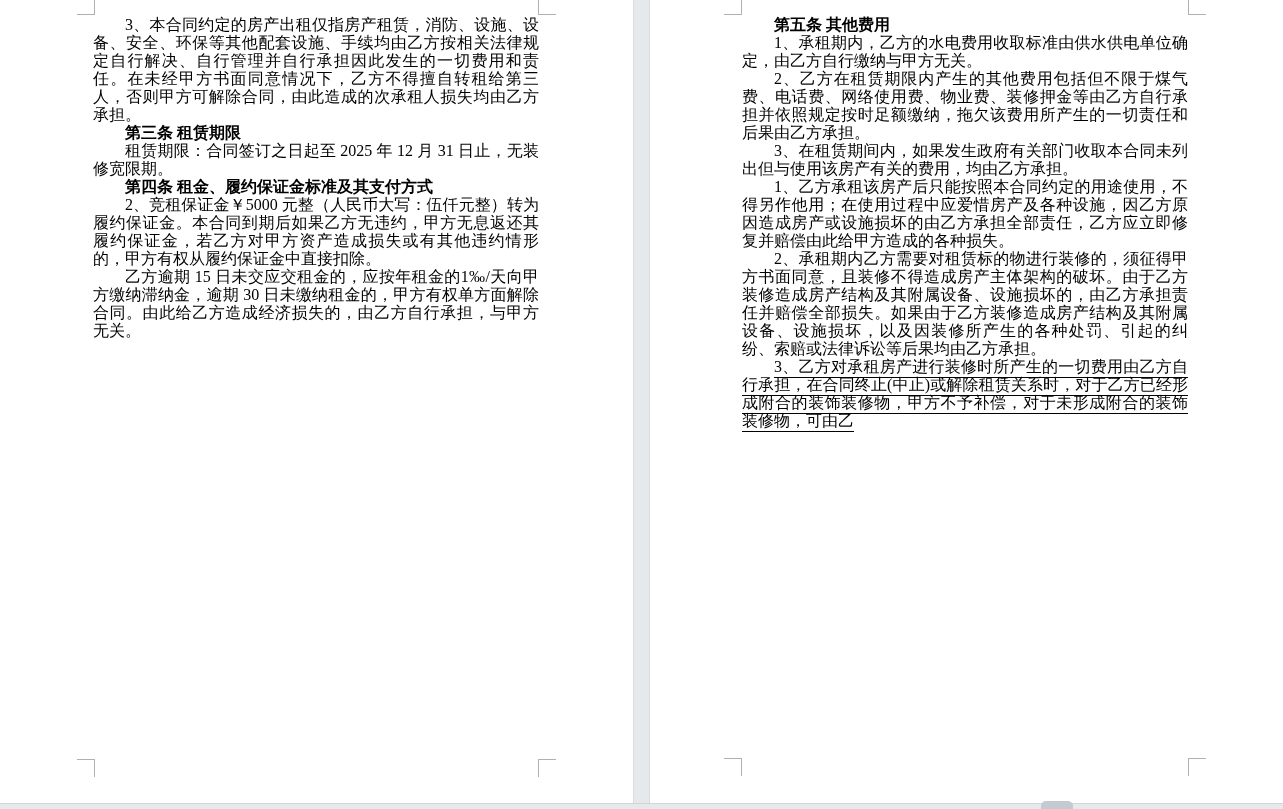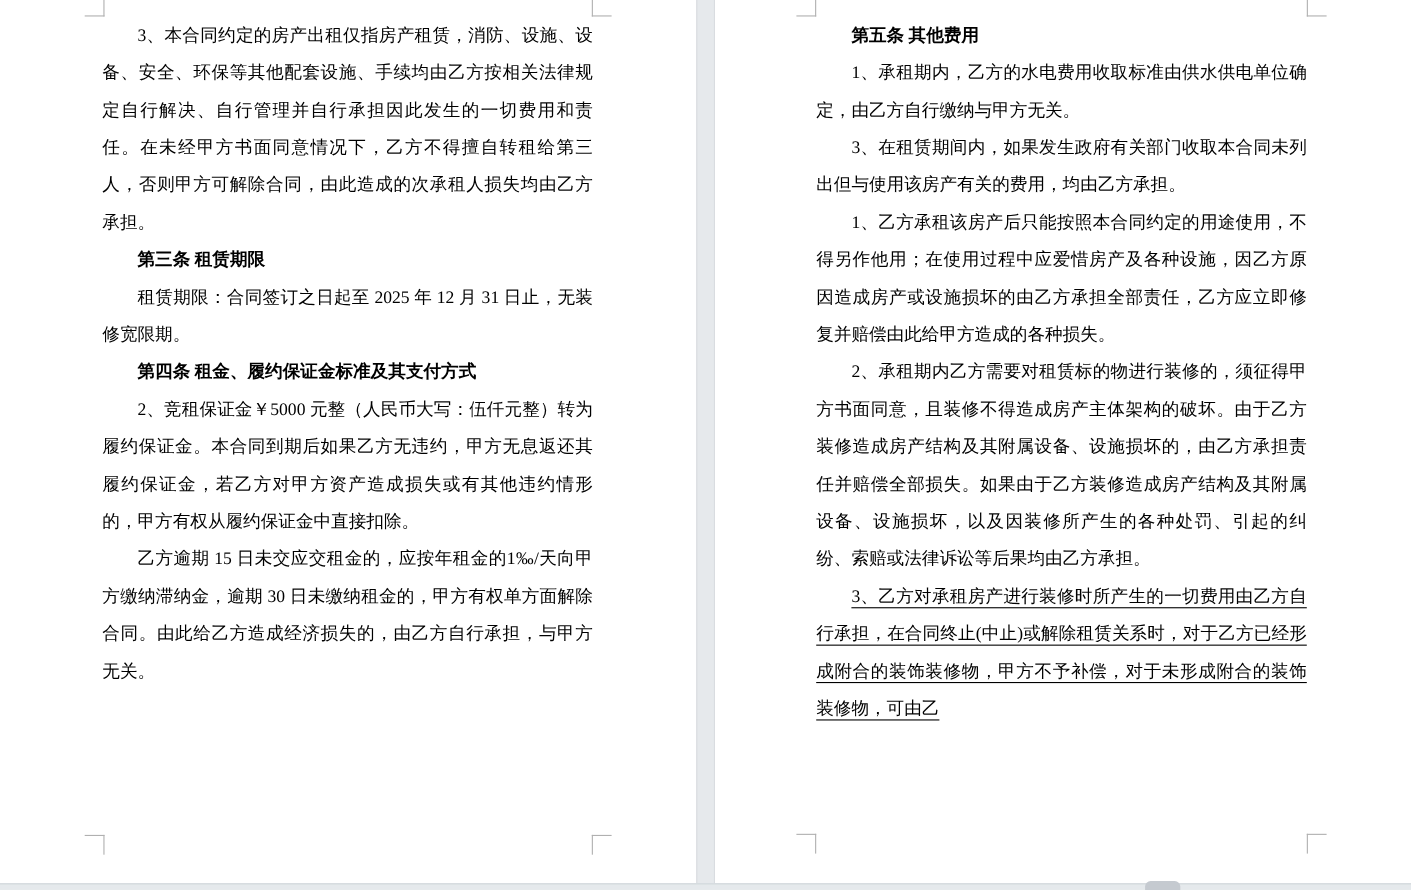--- a/index.html
+++ b/index.html
@@ -35,21 +35,21 @@
   .page-left .crop.bl{left:77px;top:759px;}
   .page-left .crop.br{left:538px;top:759px;}
   .page-right .crop.tl{left:74px;top:-3px;}
   .page-right .crop.tr{left:538px;top:-3px;}
   .page-right .crop.bl{left:74px;top:758px;}
   .page-right .crop.br{left:538px;top:758px;}
   
   .text-area{position:absolute;top:16px;width:446px;color:var(--text);}
   .page-left .text-area{left:93px;}
   .page-right .text-area{left:92px;}
-  .para{font-size:16px;line-height:34px;text-indent:32px;text-align:justify;
+  .para{font-size:16px;line-height:18px;text-indent:32px;text-align:justify;
     text-justify:inter-character;word-break:break-all;}
   .para.heading{font-weight:bold;}
   .para.body-bold-underline{font-weight:normal;text-decoration:underline;
     text-underline-offset:5px;text-decoration-thickness:1px;}
   .u{text-decoration:underline;text-underline-offset:4px;}
   
   .bottom-band{position:absolute;left:0;top:803px;width:1283px;height:6px;
     background:var(--band-bg);border-top:1px solid var(--band-line);}
   .thumb{position:absolute;left:1041px;top:-3px;width:32px;height:9px;
     background:var(--thumb);border-radius:5px 5px 0 0;}
@@ -77,20 +77,21 @@
   <div class="page-gap"></div>
 
   <div class="page page-right">
     <div class="crop tl"></div>
     <div class="crop tr"></div>
     <div class="crop bl"></div>
     <div class="crop br"></div>
     <div class="text-area">
         <p class="para heading"><span>第五条 其他费用</span></p>
         <p class="para body"><span>1、承租期内，乙方的水电费用收取标准由供水供电单位确定，由乙方自行缴纳与甲方无关。</span></p>
+        <p class="para body"><span>2、乙方在租赁期限内产生的其他费用包括但不限于煤气费、电话费、网络使用费、物业费、装修押金等由乙方自行承担并依照规定按时足额缴纳，拖欠该费用所产生的一切责任和后果由乙方承担。</span></p>
         <p class="para body"><span>3、在租赁期间内，如果发生政府有关部门收取本合同未列出但与使用该房产有关的费用，均由乙方承担。</span></p>
         <p class="para body"><span>1、乙方承租该房产后只能按照本合同约定的用途使用，不得另作他用；在使用过程中应爱惜房产及各种设施，因乙方原因造成房产或设施损坏的由乙方承担全部责任，乙方应立即修复并赔偿由此给甲方造成的各种损失。</span></p>
         <p class="para body"><span>2、承租期内乙方需要对租赁标的物进行装修的，须征得甲方书面同意，且装修不得造成房产主体架构的破坏。由于乙方装修造成房产结构及其附属设备、设施损坏的，由乙方承担责任并赔偿全部损失。如果由于乙方装修造成房产结构及其附属设备、设施损坏，以及因装修所产生的各种处罚、引起的纠纷、索赔或法律诉讼等后果均由乙方承担。</span></p>
         <p class="para body-bold-underline"><span>3、乙方对承租房产进行装修时所产生的一切费用由乙方自行承担，在合同终止(中止)或解除租赁关系时，对于乙方已经形成附合的装饰装修物，甲方不予补偿，对于未形成附合的装饰装修物，可由乙</span></p>
       </div>
     <div class="edge-fade"></div>
   </div>
 
   <div class="bottom-band">
     <div class="thumb"></div>

